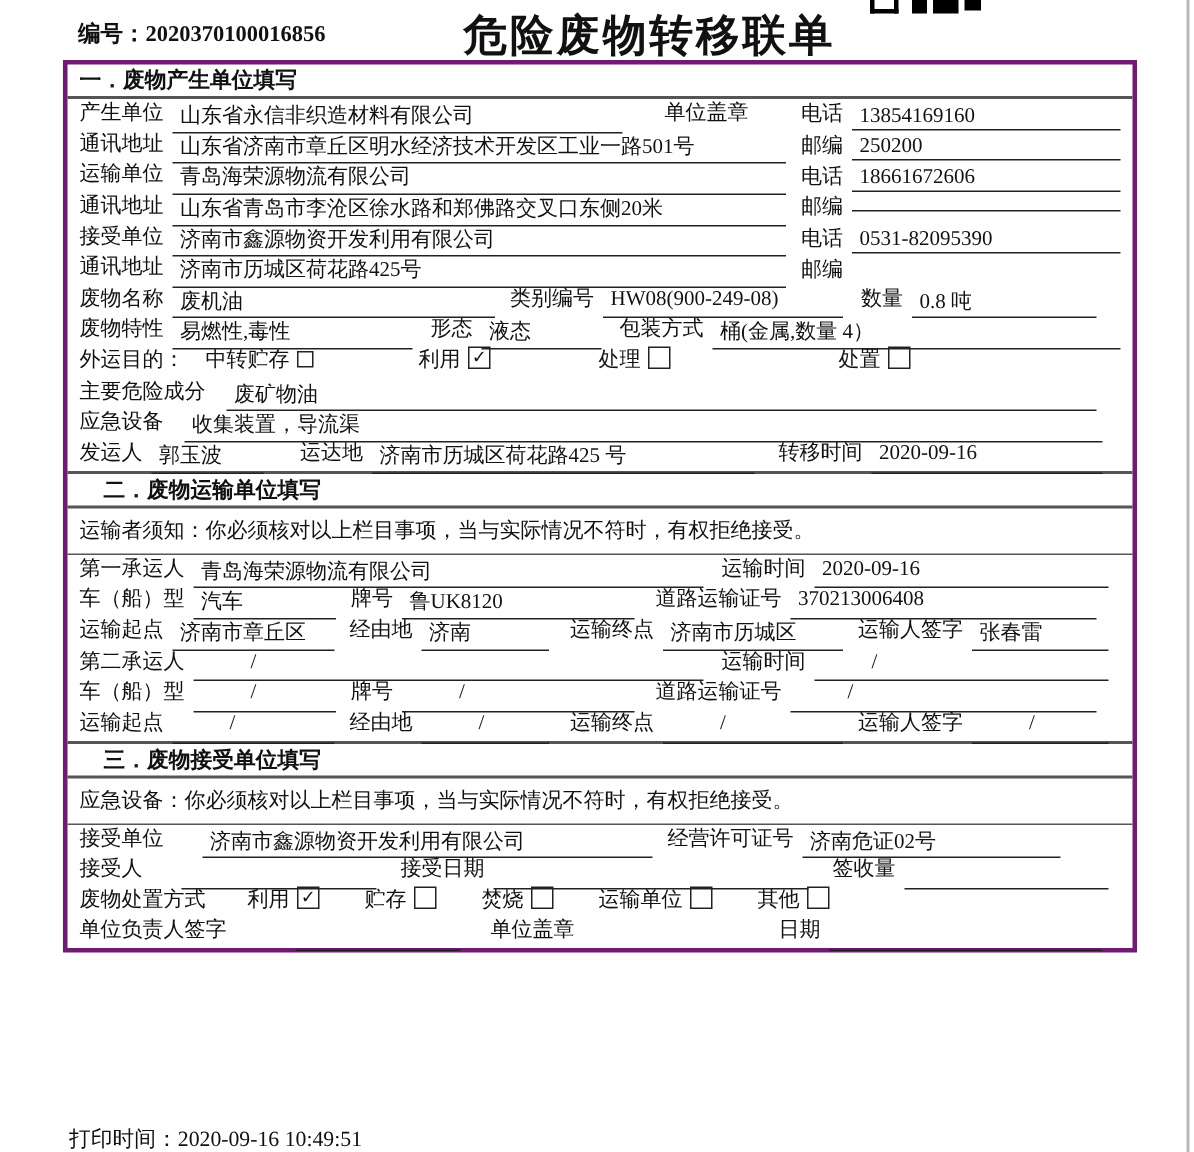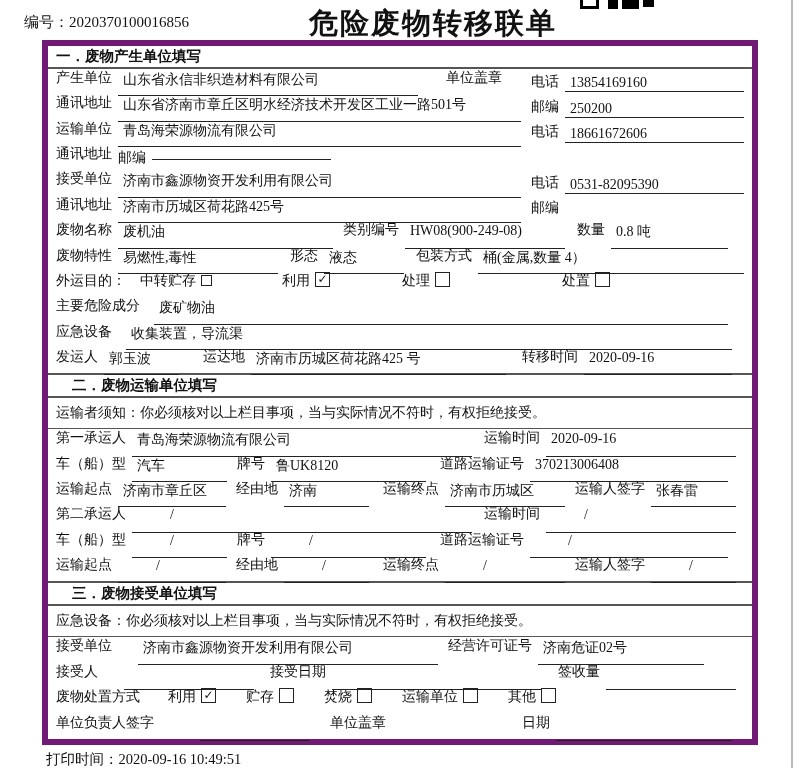--- a/index.html
+++ b/index.html
@@ -1,30 +1,30 @@
 <!DOCTYPE html>
 <html><head>
 <meta charset="utf-8">
 <style>
   html,body{margin:0;padding:0;background:#fff;}
   .page{position:relative;width:796px;height:768px;background:#fff;overflow:hidden;
         font-family:"Liberation Serif","DejaVu Serif",serif;color:#111;font-size:14px;}
-  .serial{position:absolute;left:24px;top:13px;font-size:15px;white-space:nowrap;}
+  .serial{position:absolute;left:52px;top:13px;font-size:15px;white-space:nowrap;font-weight:bold;}
   .title{position:absolute;left:0;top:4px;width:100%;box-sizing:border-box;padding-left:70px;
          text-align:center;font-size:29px;font-weight:bold;letter-spacing:2px;
          font-family:"Liberation Sans","DejaVu Sans",sans-serif;}
   .qr{position:absolute;left:580px;top:0;width:74px;height:10px;}
   .qr div{position:absolute;top:0;}
   .q1{left:0;width:19px;height:9px;box-sizing:border-box;border:3px solid #000;border-top:0;}
   .q2{left:28px;width:10px;height:9px;background:#000;}
   .q3{left:42px;width:17px;height:9px;background:#000;}
   .q4{left:63px;width:11px;height:7px;background:#000;}
   .edge{position:absolute;right:3px;top:0;width:2px;height:100%;background:#b9b9b9;}
-  .box{position:absolute;left:42px;top:40px;width:716px;height:705px;box-sizing:border-box;
-       border:6px solid #701a75;display:flex;flex-direction:column;background:#fff;}
+  .box{position:absolute;left:42px;top:40px;width:716px;height:595px;box-sizing:border-box;
+       border:3px solid #701a75;display:flex;flex-direction:column;background:#fff;}
   .sec-h{flex:0 0 21px;border-bottom:2px solid #555;display:flex;align-items:center;
          padding-left:8px;font-weight:bold;font-size:14.5px;
          font-family:"Liberation Sans","DejaVu Sans",sans-serif;}
   .sec-h.mid{border-top:2px solid #555;padding-left:24px;}
   .notice{flex:0 0 30px;border-bottom:1.5px solid #555;display:flex;align-items:center;
           padding-left:8px;white-space:nowrap;}
   .row{flex:1 1 0;display:flex;padding:0 8px;white-space:nowrap;}
   .lbl{margin-right:6px;flex:0 0 auto;}
   .val{border-bottom:1.2px solid #222;padding:0 5px;position:relative;top:2px;
        min-width:40px;box-sizing:border-box;flex:0 0 auto;overflow:visible;}
@@ -92,20 +92,21 @@
       <span class="lbl">运输单位</span>
       <span class="val grow mr10">青岛海荣源物流有限公司</span>
       <span class="rgroup">
         <span class="lbl">电话</span>
         <span class="val grow">18661672606</span>
       </span>
     </div>
 
     <div class="row">
       <span class="lbl">通讯地址</span>
+      <span class="val grow mr10">山东省青岛市李沧区徐水路和郑佛路交叉口东侧20米</span>
       <span class="rgroup">
         <span class="lbl">邮编</span>
         <span class="val grow"></span>
       </span>
     </div>
 
     <div class="row">
       <span class="lbl">接受单位</span>
       <span class="val grow mr10">济南市鑫源物资开发利用有限公司</span>
       <span class="rgroup">

